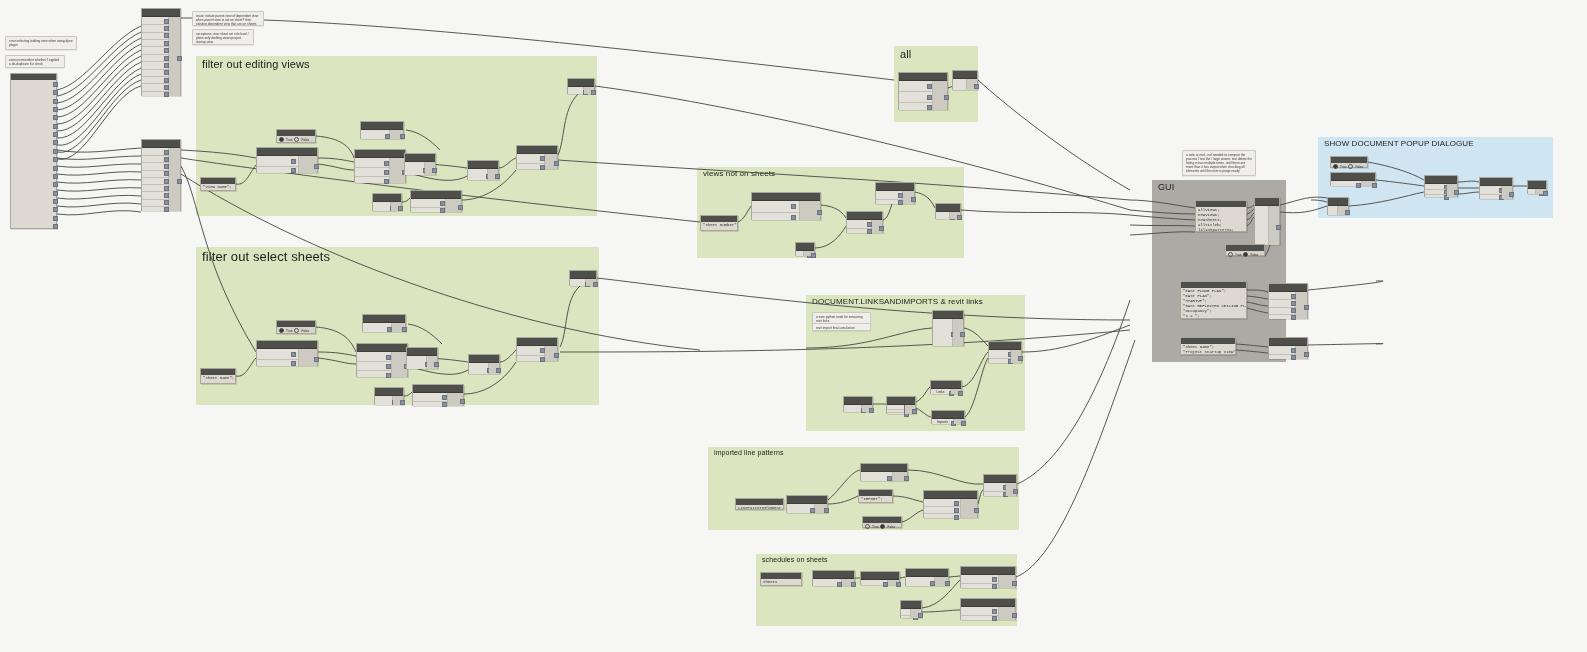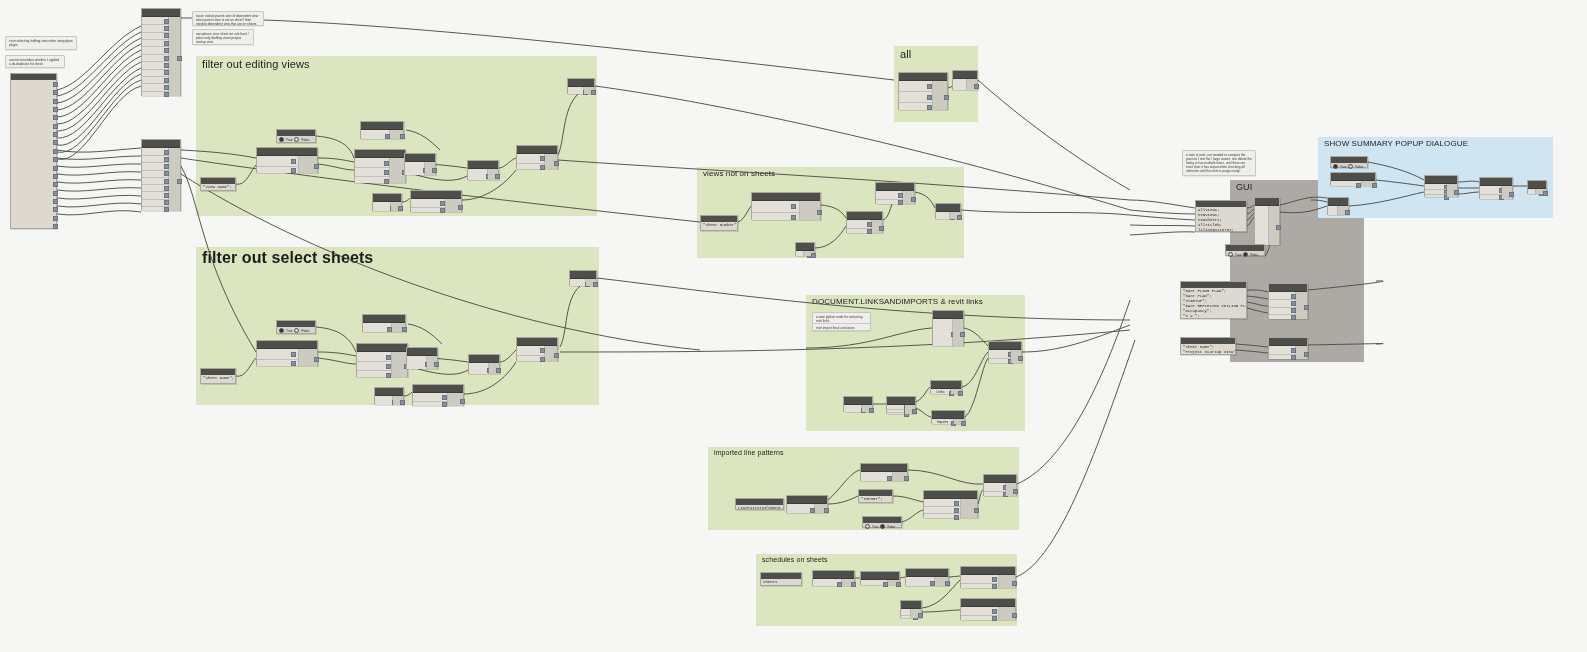--- a/index.html
+++ b/index.html
@@ -64,36 +64,36 @@
       <div class="group" style="left: 196px; top: 56px; width: 401px; height: 160px; background: rgb(219, 229, 191);">
         <div class="group-title" style="font-size: 11px;">filter out editing views</div>
       </div>
       <div class="group" style="left: 894px; top: 46px; width: 84px; height: 76px; background: rgb(219, 229, 191);">
         <div class="group-title" style="font-size: 11px;">all</div>
       </div>
       <div class="group" style="left: 697px; top: 167px; width: 267px; height: 91px; background: rgb(219, 229, 191);">
         <div class="group-title" style="font-size: 8px;">views not on sheets</div>
       </div>
       <div class="group" style="left: 196px; top: 247px; width: 403px; height: 158px; background: rgb(219, 229, 191);">
-        <div class="group-title" style="font-size: 16px; font-weight: bold;">filter out select sheets</div>
+        <div class="group-title" style="font-size: 13px;">filter out select sheets</div>
       </div>
       <div class="group" style="left: 806px; top: 295px; width: 219px; height: 136px; background: rgb(219, 229, 191);">
         <div class="group-title" style="font-size: 8px;">DOCUMENT.LINKSANDIMPORTS &amp; revit links</div>
       </div>
       <div class="group" style="left: 708px; top: 447px; width: 311px; height: 83px; background: rgb(219, 229, 191);">
         <div class="group-title" style="font-size: 7px;">imported line patterns</div>
       </div>
       <div class="group" style="left: 756px; top: 554px; width: 261px; height: 72px; background: rgb(219, 229, 191);">
         <div class="group-title" style="font-size: 7px;">schedules on sheets</div>
       </div>
-      <div class="group" style="left: 1230px; top: 180px; width: 134px; height: 182px; background: rgb(173, 170, 166);">
+      <div class="group" style="left: 1152px; top: 180px; width: 134px; height: 182px; background: rgb(173, 170, 166);">
         <div class="group-title" style="font-size: 9px;">GUI</div>
       </div>
       <div class="group" style="left: 1318px; top: 137px; width: 235px; height: 81px; background: rgb(207, 230, 242);">
-        <div class="group-title" style="font-size: 8px;">SHOW SUMMARY POPUP DIALOGUE</div>
+        <div class="group-title" style="font-size: 8px;">SHOW DOCUMENT POPUP DIALOGUE</div>
       </div>
     </div>
 
   <svg id="wires" viewBox="0 0 1587 652" preserveAspectRatio="none">
       <path d="M57,90 C85,84 110,40 141,26"></path>
       <path d="M57,96 C85,92 110,46 141,32"></path>
       <path d="M57,103 C85,100 110,52 141,38"></path>
       <path d="M57,110 C85,108 110,58 141,44"></path>
       <path d="M57,117 C85,116 110,64 141,50"></path>
       <path d="M57,124 C85,124 110,70 141,56"></path>

